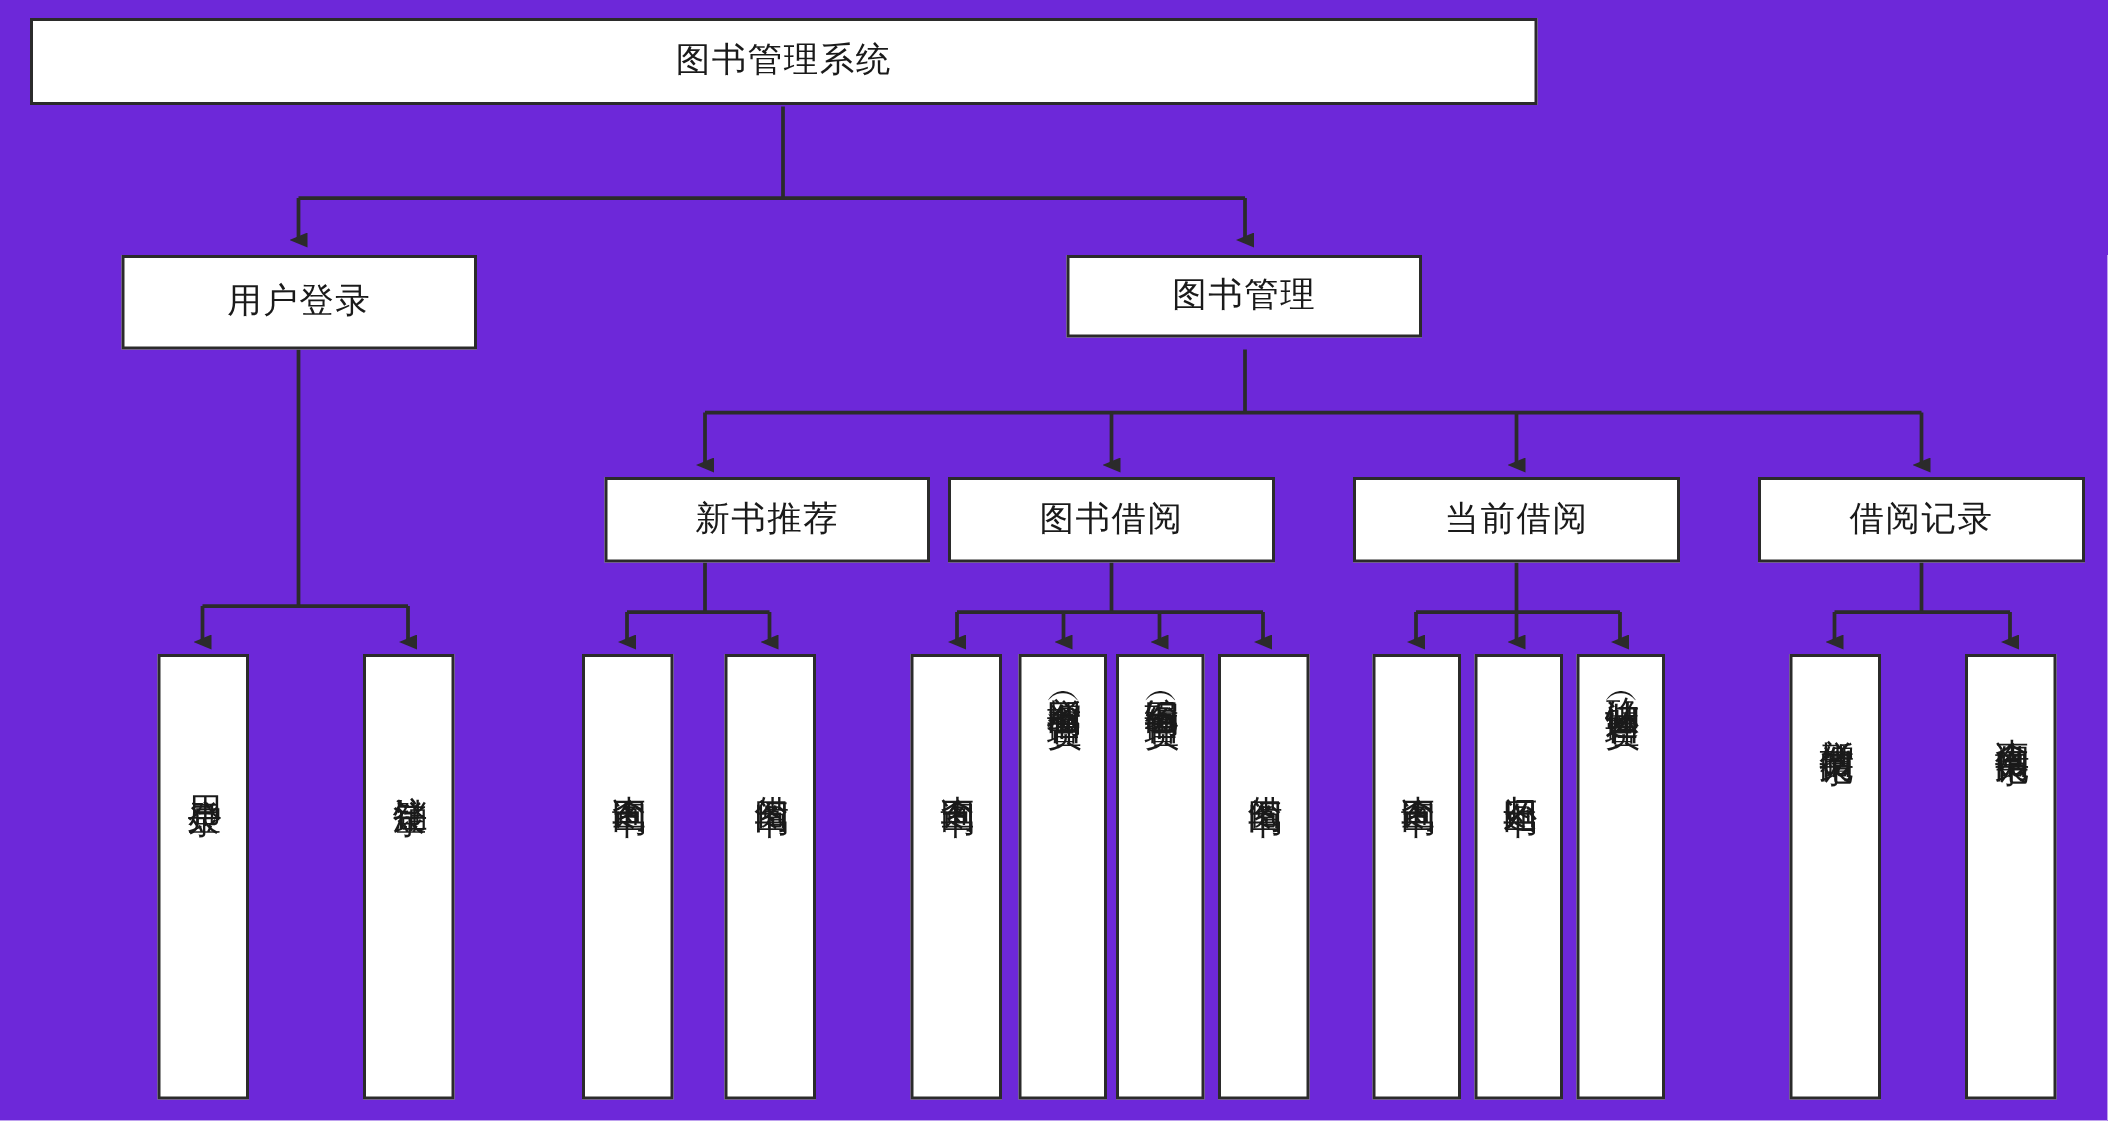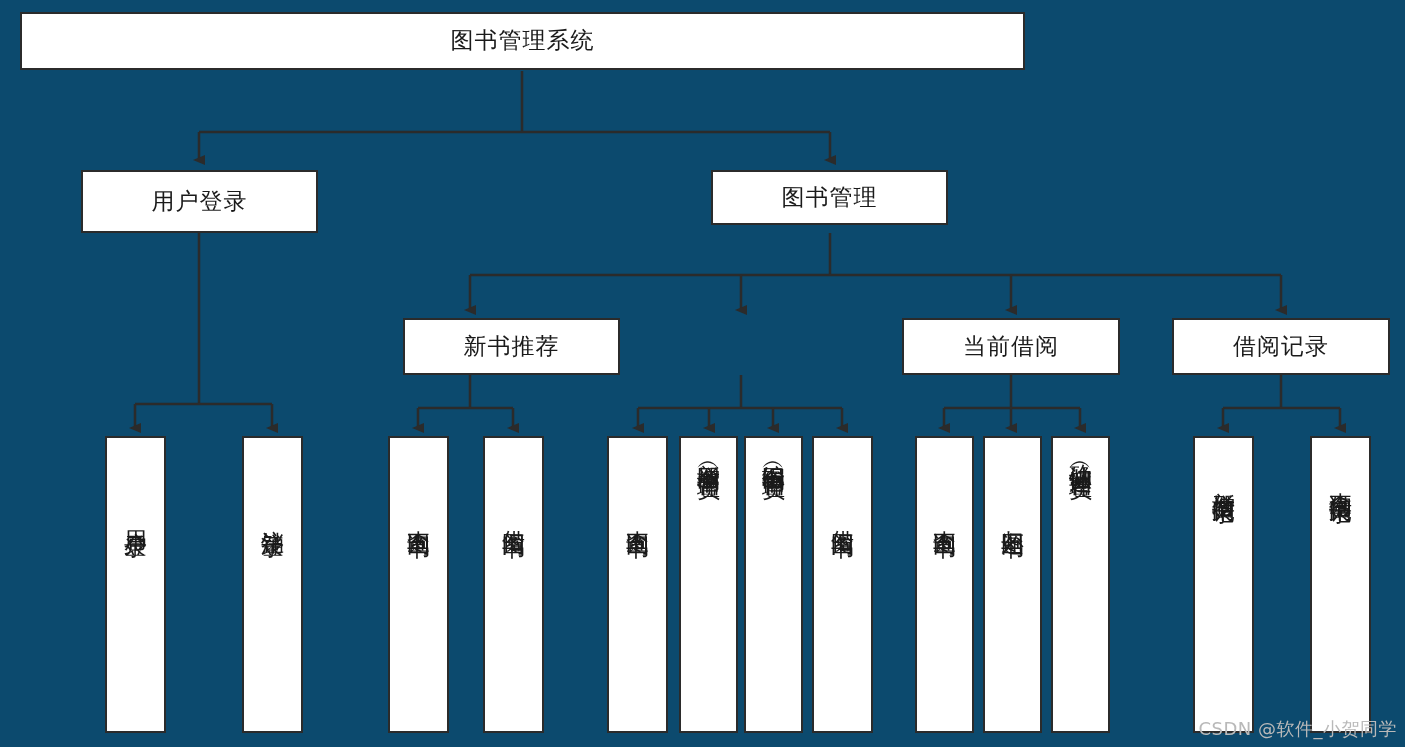--- a/index.html
+++ b/index.html
@@ -8,21 +8,21 @@
     padding: 0;
     background: #ffffff;
   }
   body {
     font-family: "DejaVu Sans", "Liberation Sans", sans-serif;
   }
   #canvas {
     position: relative;
     width: 1405px;
     height: 747px;
-    background: #0c4a6e;
+    background: #6d28d9;
     overflow: hidden;
   }
   svg.connectors {
     position: absolute;
     left: 0;
     top: 0;
     width: 1405px;
     height: 747px;
     pointer-events: none;
   }
@@ -134,20 +134,23 @@
   </div>
 
   <div class="node horizontal" style="left:711px; top:170px; width:237px; height:55px;">
     <span>图书管理</span>
   </div>
 
   <div class="node horizontal" style="left:361px; top:318px; width:217px; height:57px;margin-left:42px;">
     <span>新书推荐</span>
   </div>
 
+  <div class="node horizontal" style="left:632px; top:318px; width:218px; height:57px;">
+    <span>图书借阅</span>
+  </div>
 
   <div class="node horizontal" style="left:902px; top:318px; width:218px; height:57px;">
     <span>当前借阅</span>
   </div>
 
   <div class="node horizontal" style="left:1172px; top:318px; width:218px; height:57px;">
     <span>借阅记录</span>
   </div>
 
   <div class="node vertical" style="left:105px; top:436px; width:61px; height:297px;">
@@ -195,15 +198,14 @@
   </div>
 
   <div class="node vertical" style="left:1193px; top:436px; width:61px; height:297px;">
     <span class="vtext" style="margin-top:30px;">新增借阅记录</span>
   </div>
 
   <div class="node vertical" style="left:1310px; top:436px; width:61px; height:297px;">
     <span class="vtext" style="margin-top:30px;">查询借阅记录</span>
   </div>
 
-  <div class="watermark">CSDN @软件_小贺同学</div>
 
 </div>
 
 </body></html>

